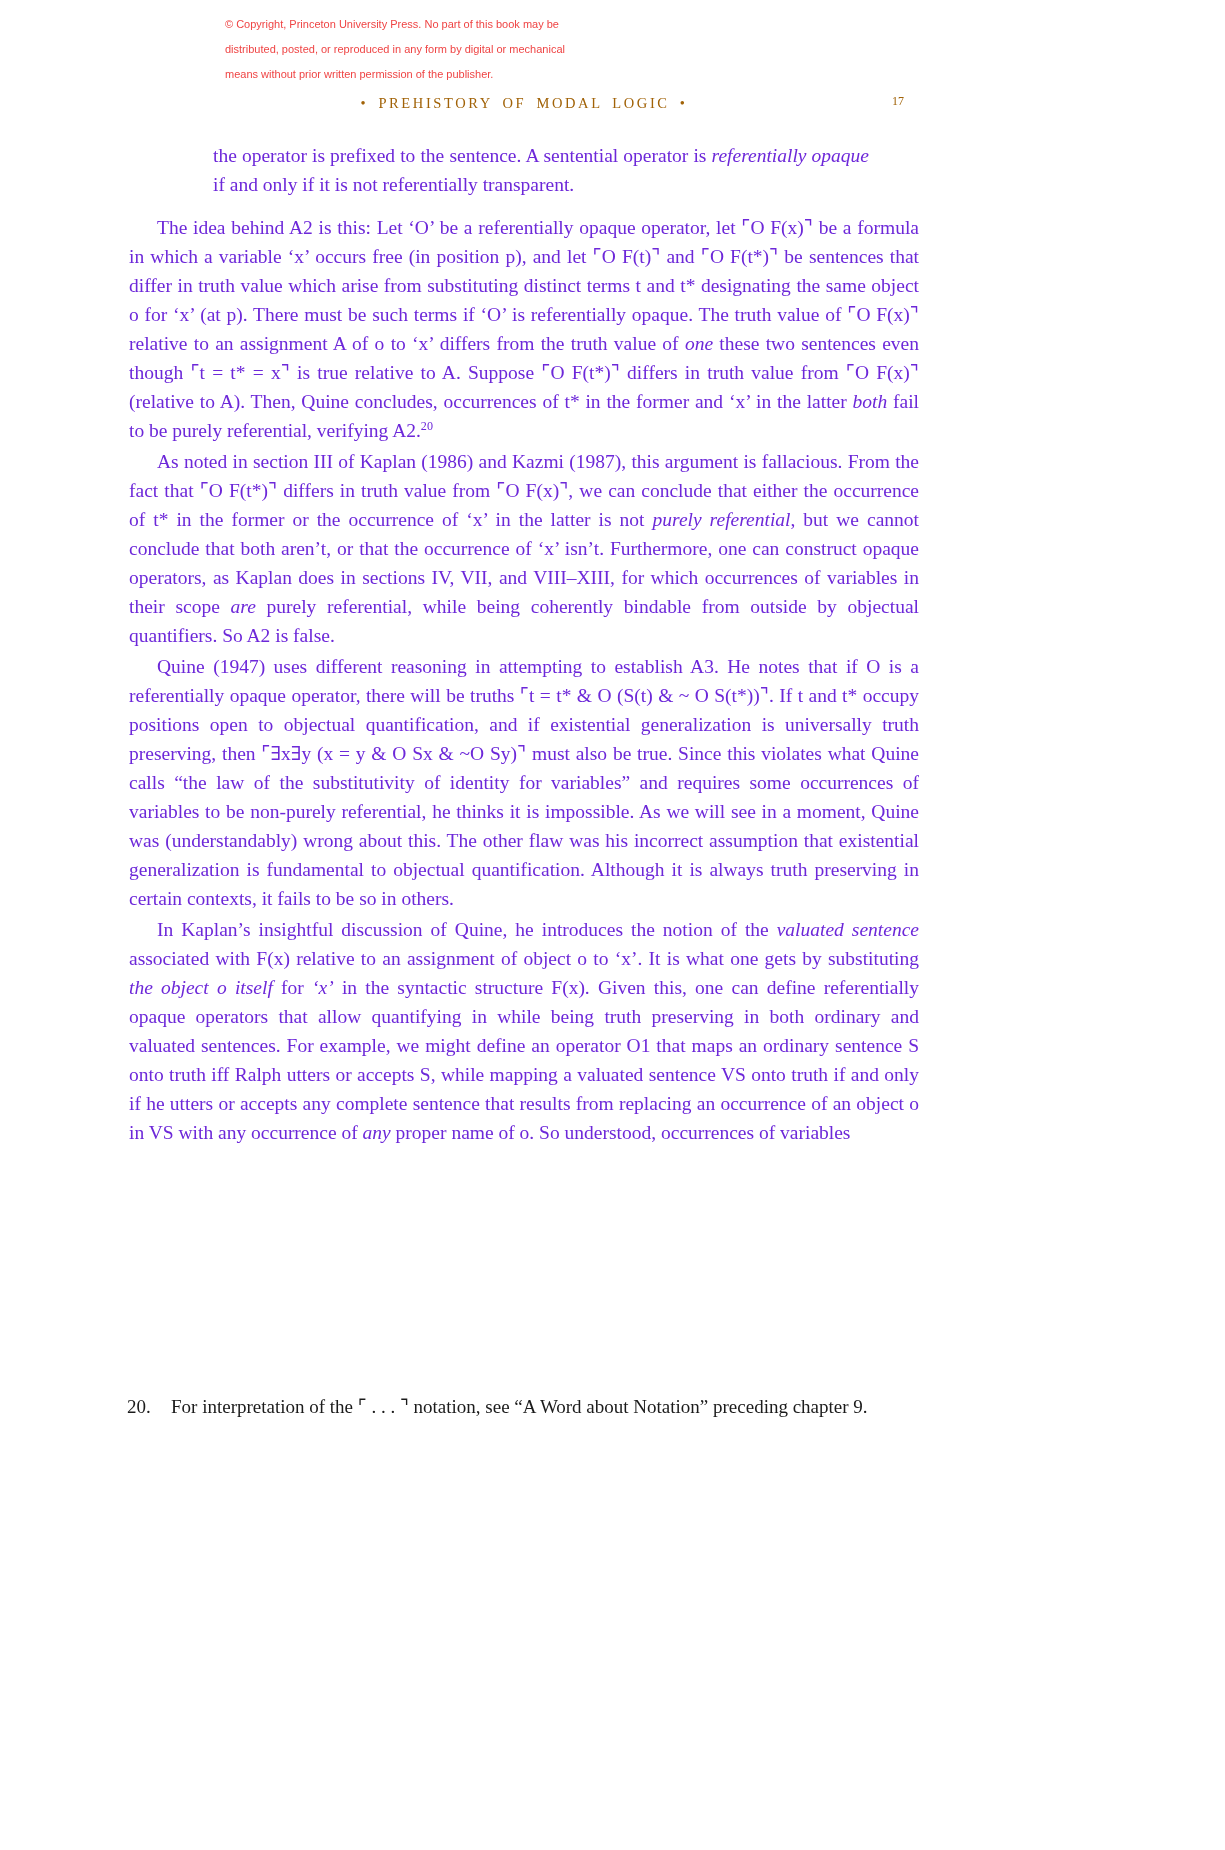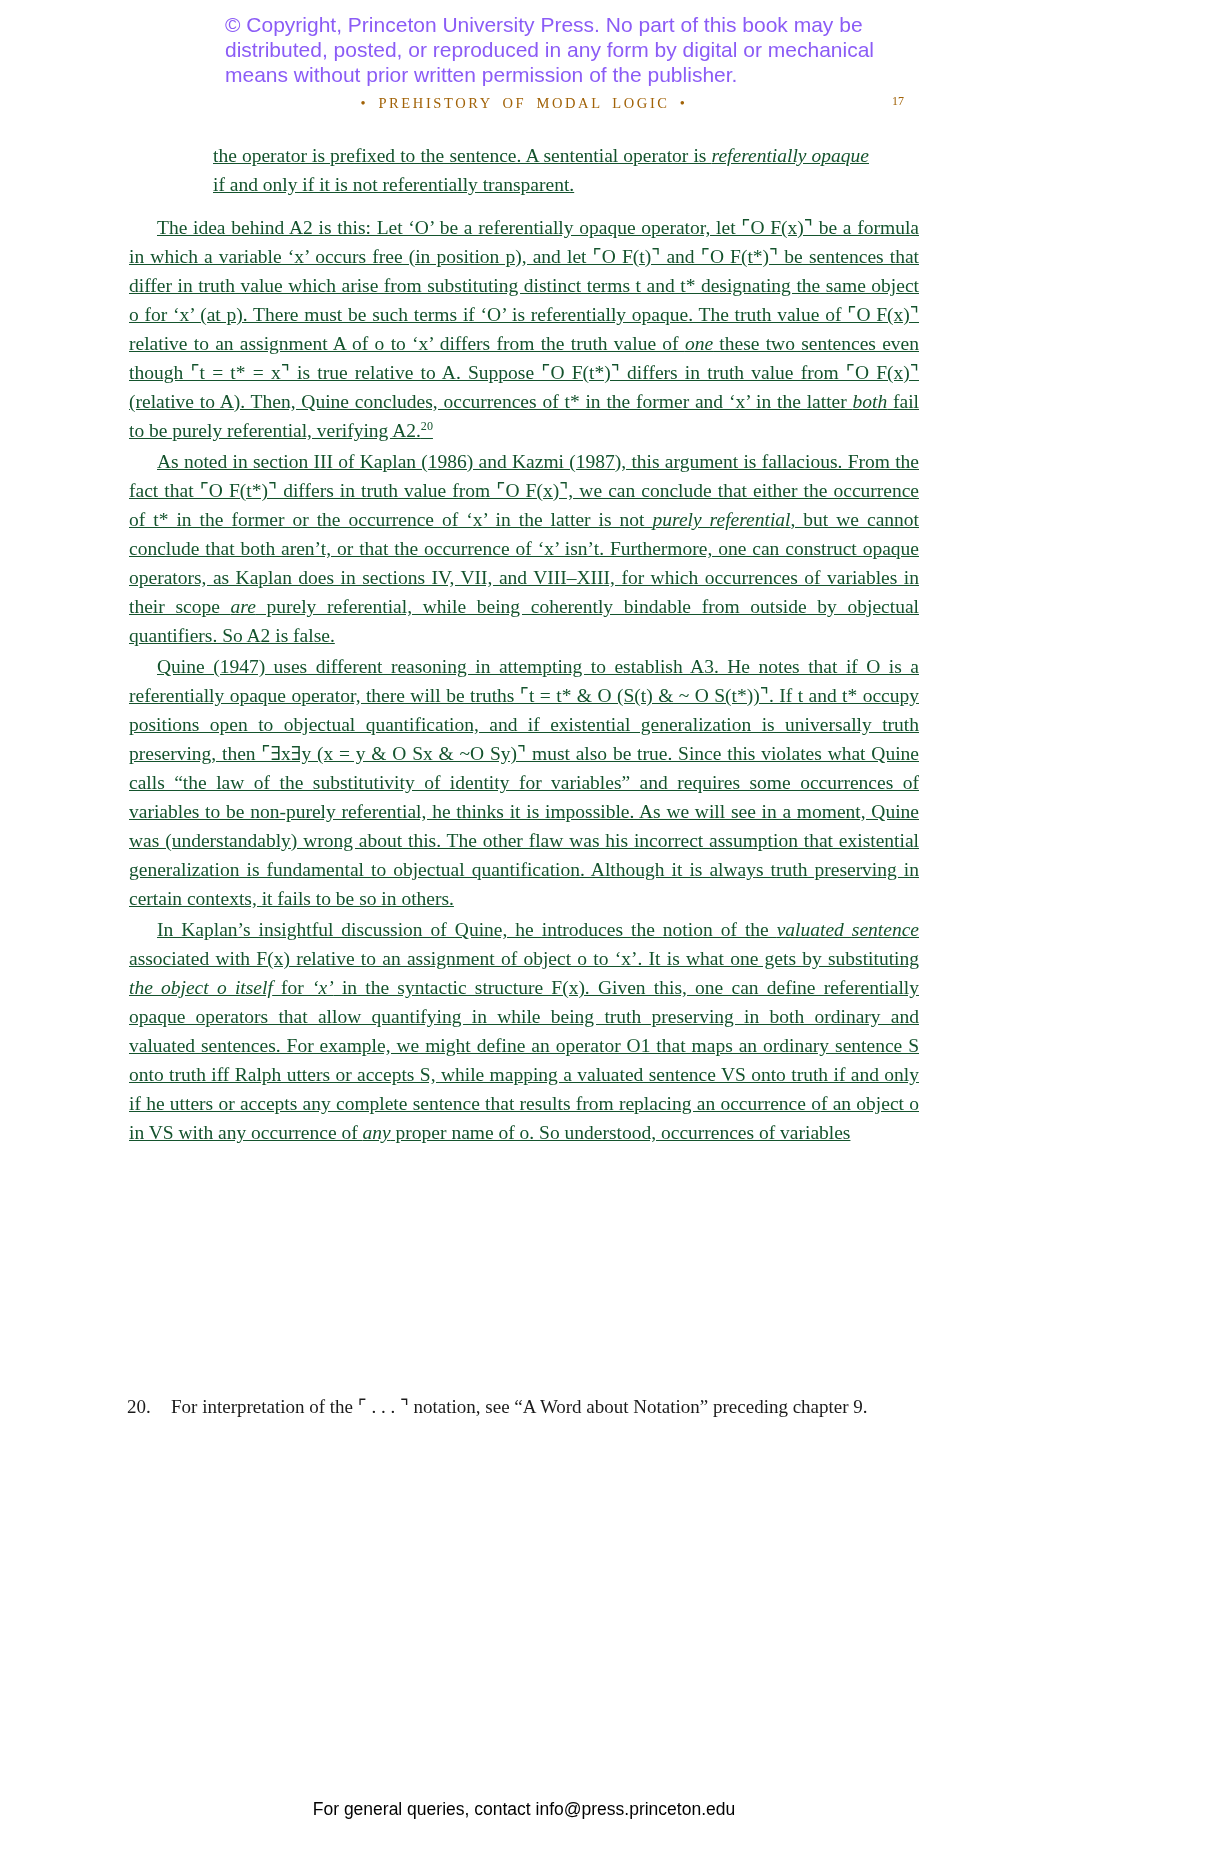--- a/index.html
+++ b/index.html
@@ -9,42 +9,41 @@
     font-family: "Liberation Serif", "DejaVu Serif", "DejaVu Sans", serif;
     color: #1b1b1b;
     position: relative;
     overflow: hidden;
   }
   .page { position: relative; width: 1225px; height: 1850px; background: #ffffff; }
 
   .copyright {
     position: absolute; left: 225px; top: 12px;
     font-family: "Liberation Sans", "DejaVu Sans", sans-serif;
-    font-size: 21px; line-height: 25px; color: #8b5cf6;
+    font-size: 11px; line-height: 25px; color: #ef4444;
     text-align: left;
   }
 
   .running-head {
     position: absolute; left: 127px; top: 95px; width: 794px;
     font-size: 14.5px; color: #a16207;
   }
   .running-head .rh-title {
     display: block; text-align: center;
     letter-spacing: 2.6px; word-spacing: 4px;
   }
   .running-head .pageno {
     position: absolute; right: 17px; top: -1px;
     font-size: 12px; letter-spacing: 0;
   }
 
   .textblock {
     position: absolute; left: 127px; top: 141px; width: 794px;
     font-size: 19.5px; line-height: 29px; text-align: justify;
-    color: #14532d;
-    text-decoration: underline;
+    color: #6d28d9;
   }
   .extract {
     margin: 0 52px 14px 86px;
     text-align: justify;
   }
   p.para { text-indent: 28px; margin: 2px; text-align: justify; }
   em { font-style: italic; }
   sup { font-size: 62%; vertical-align: super; line-height: 0; }
 
   .footnote {
@@ -83,15 +82,14 @@
       </div>
   </div>
 
   <div class="footnote">
     <div class="fn-row">
       <span class="fn-num">20.</span>
       <span class="fn-text"><span>For interpretation of the ⌜ . . . ⌝ notation, see “A Word about Notation” preceding chapter 9.</span></span>
     </div>
   </div>
 
-  <div class="footer">For general queries, contact info@press.princeton.edu</div>
 
 </div>
 
 </body></html>

